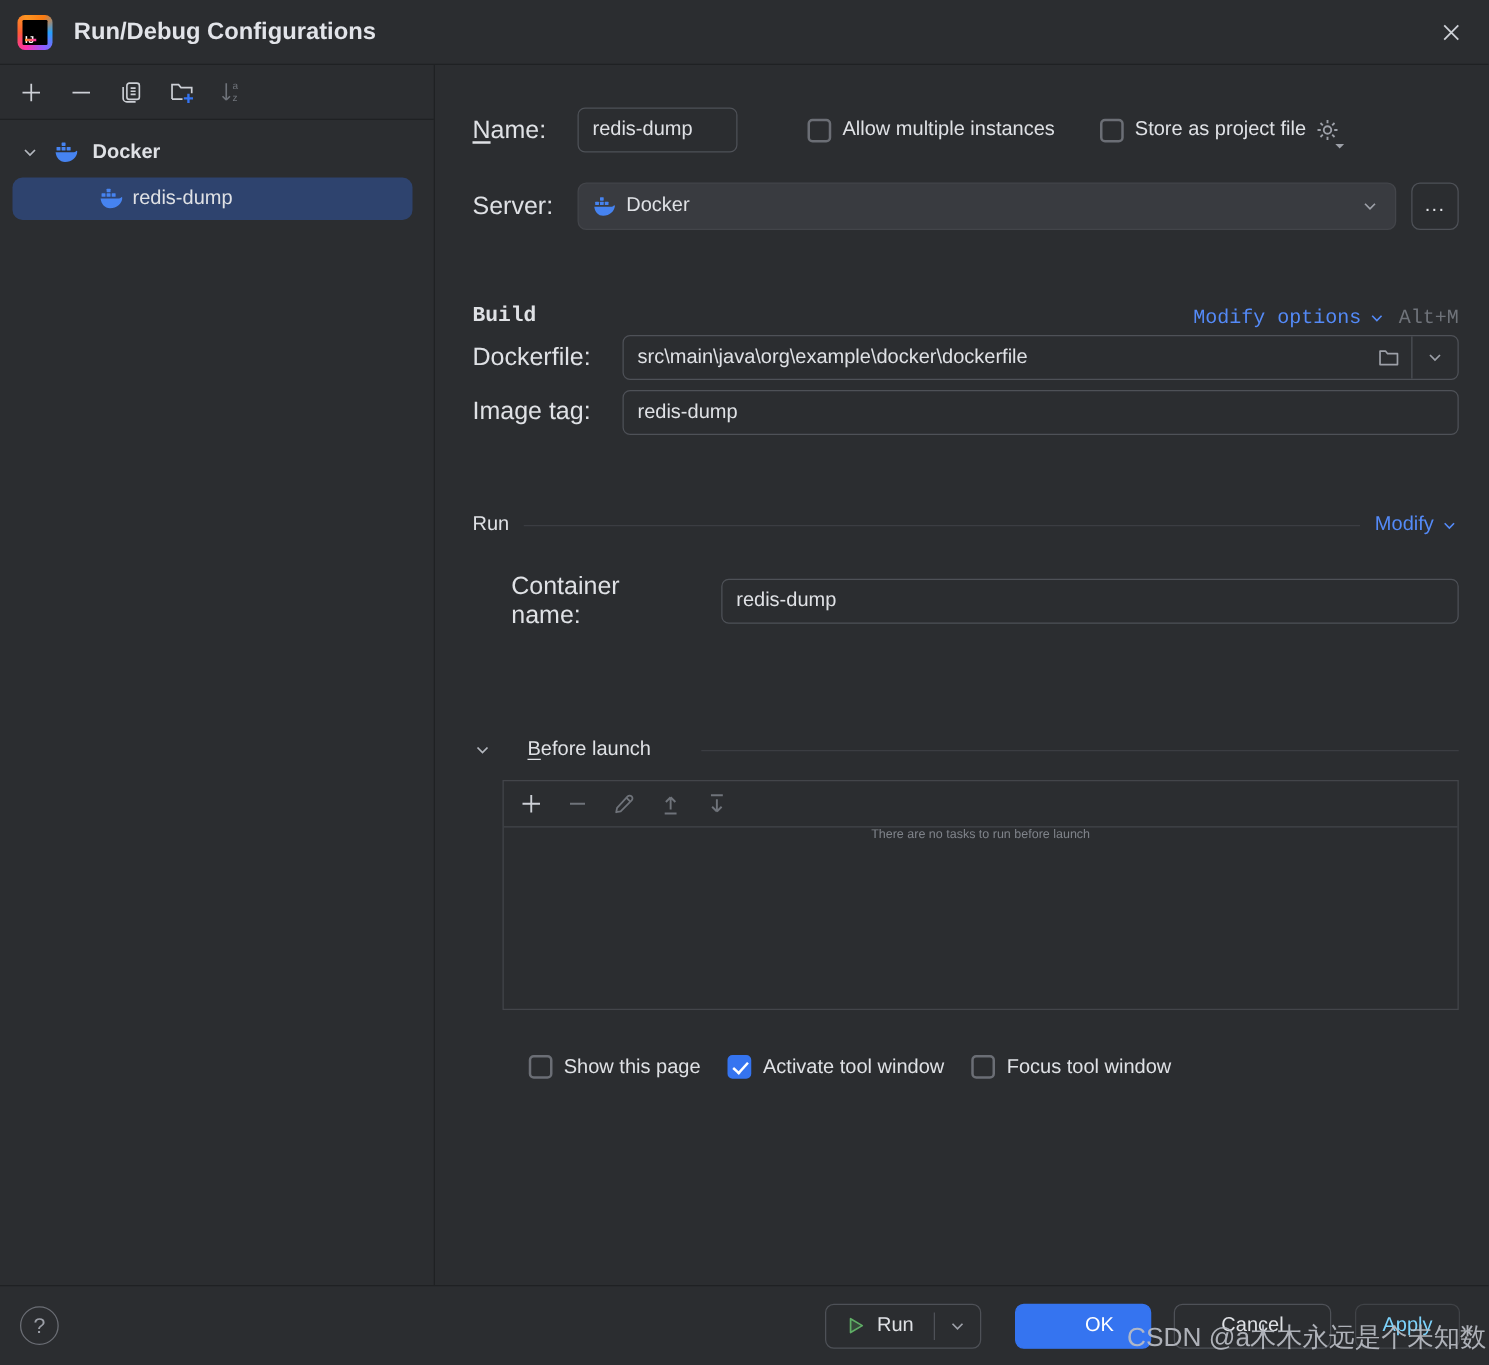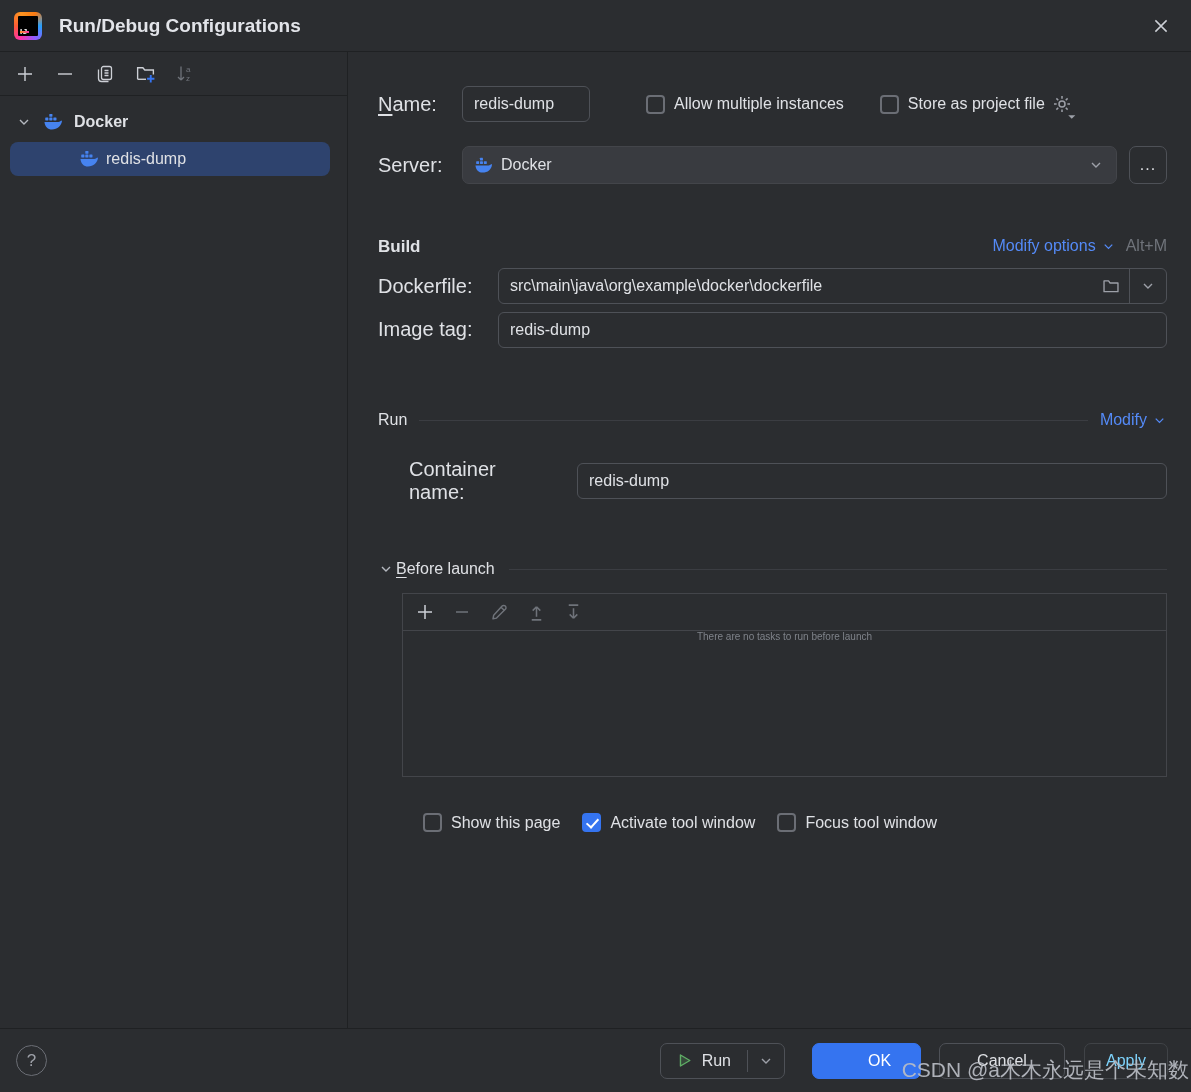--- a/index.html
+++ b/index.html
@@ -61,21 +61,21 @@
   .gear-wrap { position:relative; margin-left:7px; color:#9DA0A8; display:flex; cursor:pointer; }
   .gear-corner { position:absolute; right:-3px; bottom:-2px; width:0; height:0; border-left:5px solid transparent; border-top:5px solid transparent; border-right:5px solid #9DA0A8; transform:rotate(45deg); }
 
   .row-server { margin-top:24px; height:38px; }
   .lbl-server { width:84px; }
   .combo { flex:1 1 auto; height:38px; background:#393B40; border:1px solid #43454A; border-radius:7px; display:flex; align-items:center; padding:0 12px; gap:9px; cursor:pointer; }
   .combo-text { flex:1 1 auto; font-size:16px; color:#DFE1E5; }
   .combo-chevron { color:#9DA0A8; display:flex; }
   .browse-btn { margin-left:12px; width:38px; height:38px; border:1px solid #4E5157; border-radius:7px; background:transparent; color:#DFE1E5; font-size:16px; letter-spacing:1px; cursor:pointer; line-height:30px; }
 
-  .sec-build { margin-top:53px; height:26px; display:flex; align-items:flex-start; }
+  .sec-build { margin-top:53px; height:26px; display:flex; align-items:flex-end;font-family:Liberation Mono, monospace; }
   .sec-title { font-size:17px; font-weight:700; color:#DFE1E5; }
   .sec-right { margin-left:auto; display:flex; align-items:center; gap:0; }
   .link { color:#548AF7; font-size:16px; cursor:pointer; display:flex; align-items:center; gap:5px; }
   .link .combo-chevron { color:#548AF7; }
   .shortcut { color:#6F737A; font-size:16px; margin-left:10px; }
 
   .row-dockerfile { margin-top:5px; height:36px; }
   .lbl-120 { width:120px; }
   .file-field { flex:1 1 auto; height:36px; border:1px solid #4E5157; border-radius:6px; display:flex; align-items:center; overflow:hidden; }
   .file-field input { flex:1 1 auto; height:100%; background:transparent; border:none; outline:none; color:#DFE1E5; font-size:16px; font-family:inherit; padding:0 11px; }
@@ -84,21 +84,21 @@
   .row-imagetag { height:51px; }
   .flex-inp { flex:1 1 auto; }
 
   .sec-run { margin-top:52px; height:26px; display:flex; align-items:center; }
   .sec-run .run-title { font-size:16px; font-weight:400; }
   .hline { flex:1 1 auto; height:1px; background:#3B3D42; margin:0 12px; }
 
   .row-container { margin-top:30px; height:36px; }
   .lbl-container { margin-left:31px; width:137px; }
 
-  .sec-before { margin-top:57px; height:26px; display:flex; align-items:center; gap:2px; }
+  .sec-before { margin-top:88px; height:26px; display:flex; align-items:center; gap:28px; }
   .sec-before .hline { margin-right:0; }
   .before-title { font-size:16px; }
 
   .bl-panel { margin-top:11px; margin-left:24px; border:1px solid #43454A; height:184px; display:flex; flex-direction:column; }
   .bl-toolbar { height:37px; flex:0 0 37px; border-bottom:1px solid #43454A; display:flex; align-items:center; gap:17px; padding:0 12px; }
   .bl-toolbar .tbtn { width:20px; height:20px; }
   .bl-empty { flex:1 1 auto; display:flex; justify-content:center; }
   .bl-empty span { color:#7F838A; font-size:10px; }
 
   .row-pageopts { margin-top:36px; margin-left:45px; gap:22px; }

